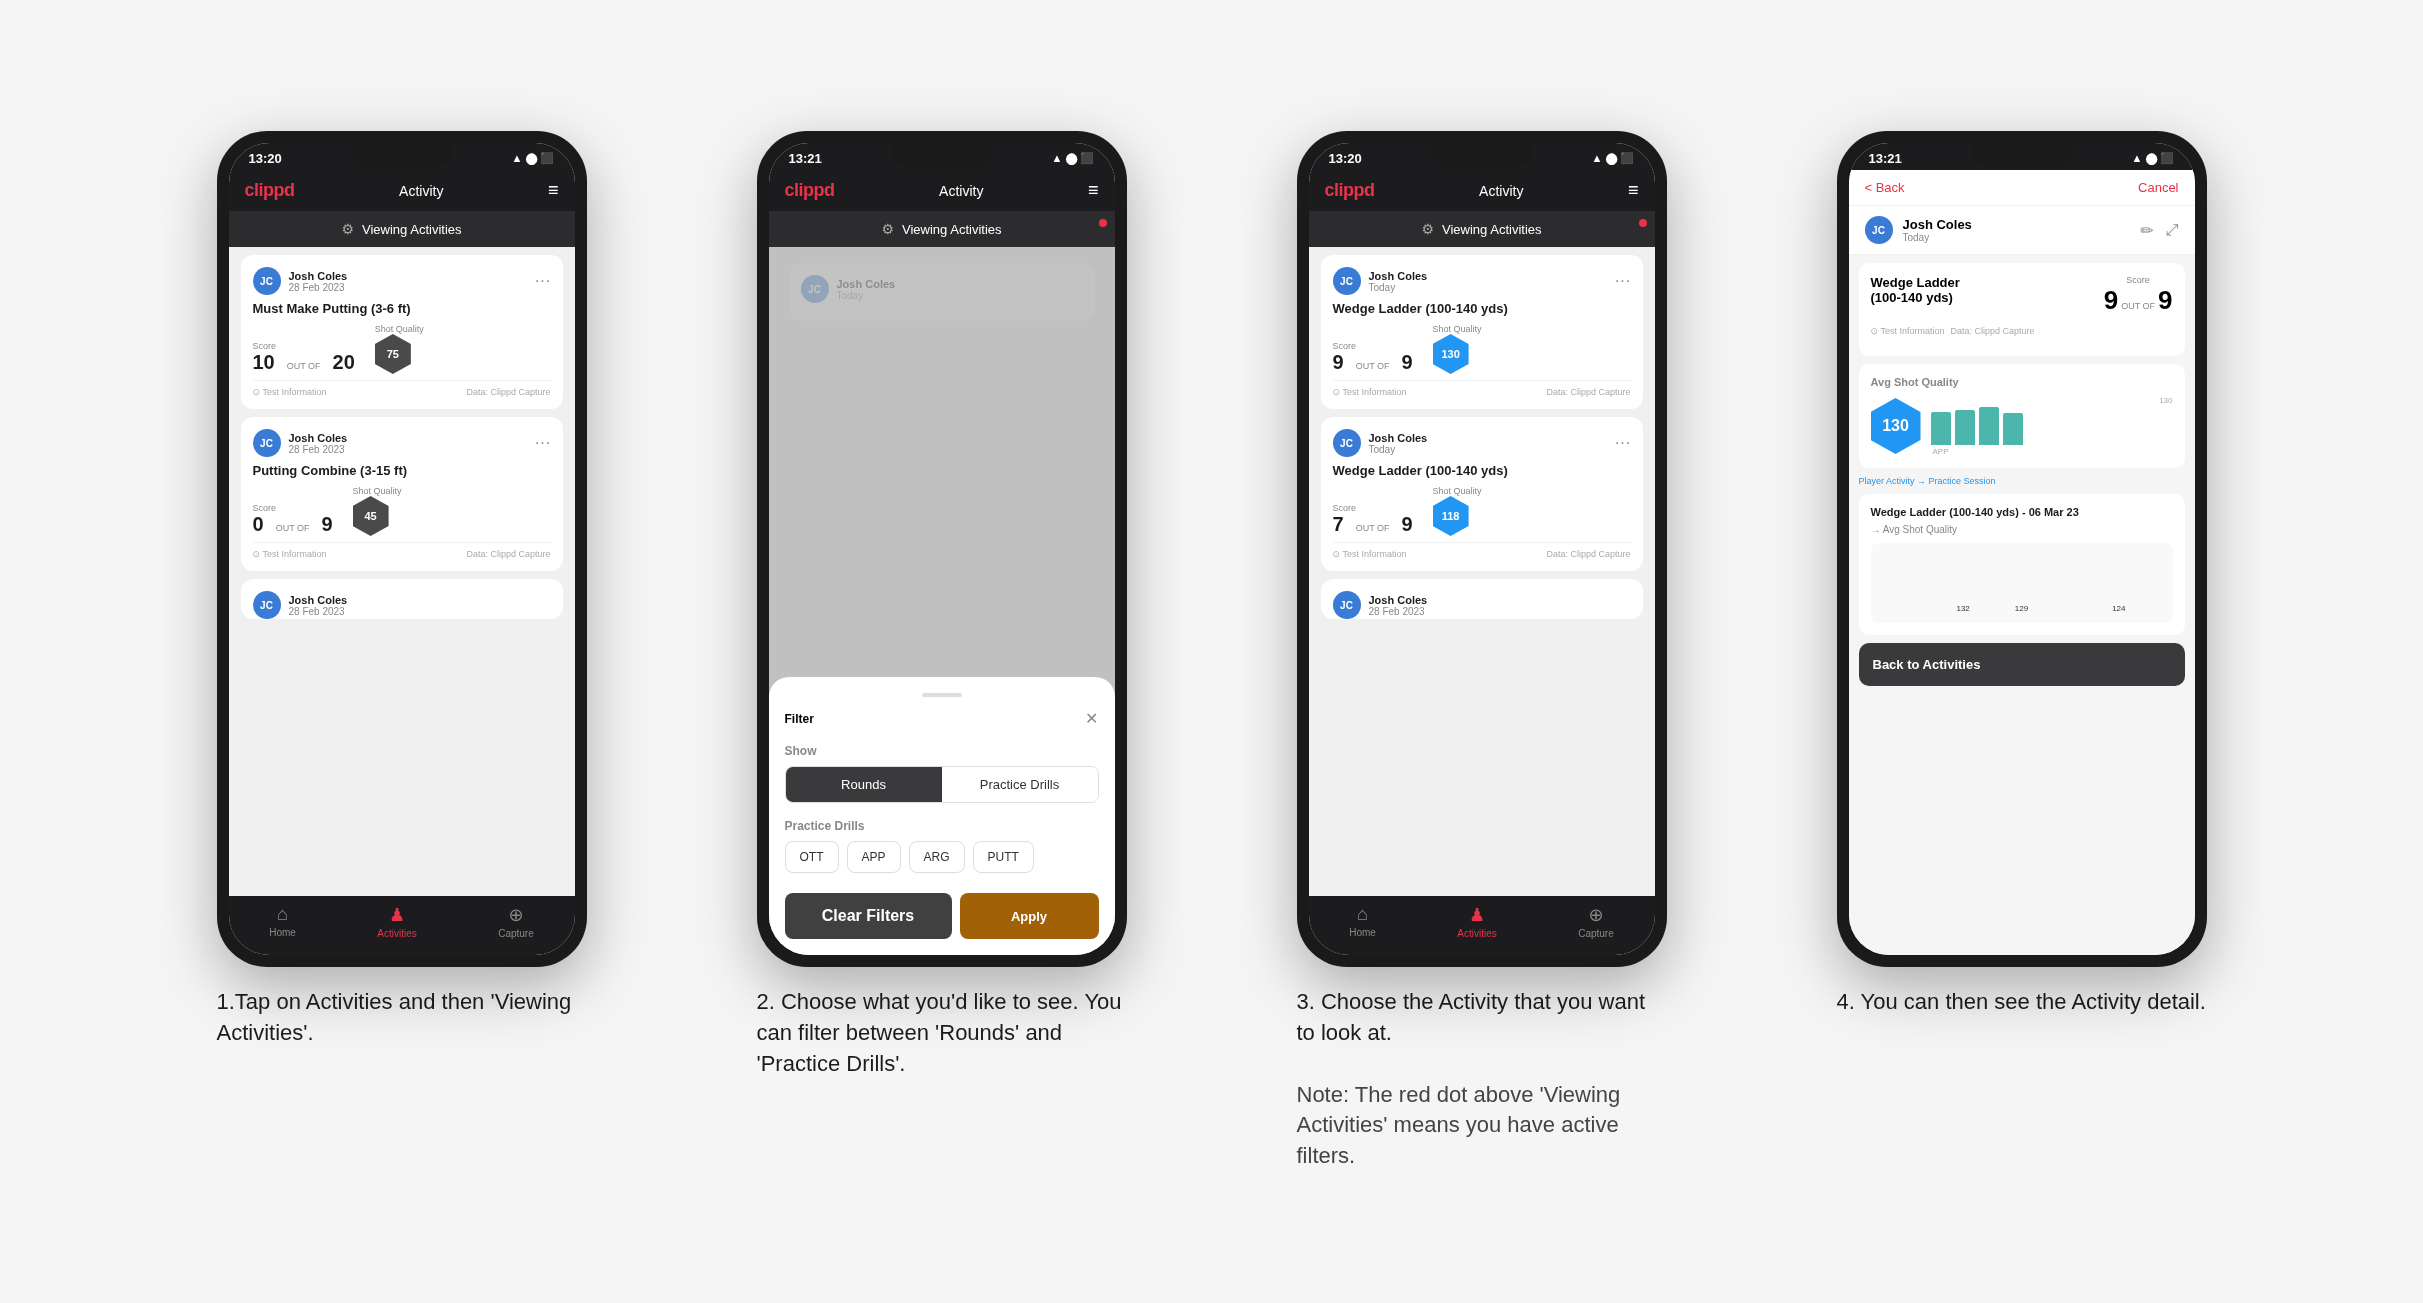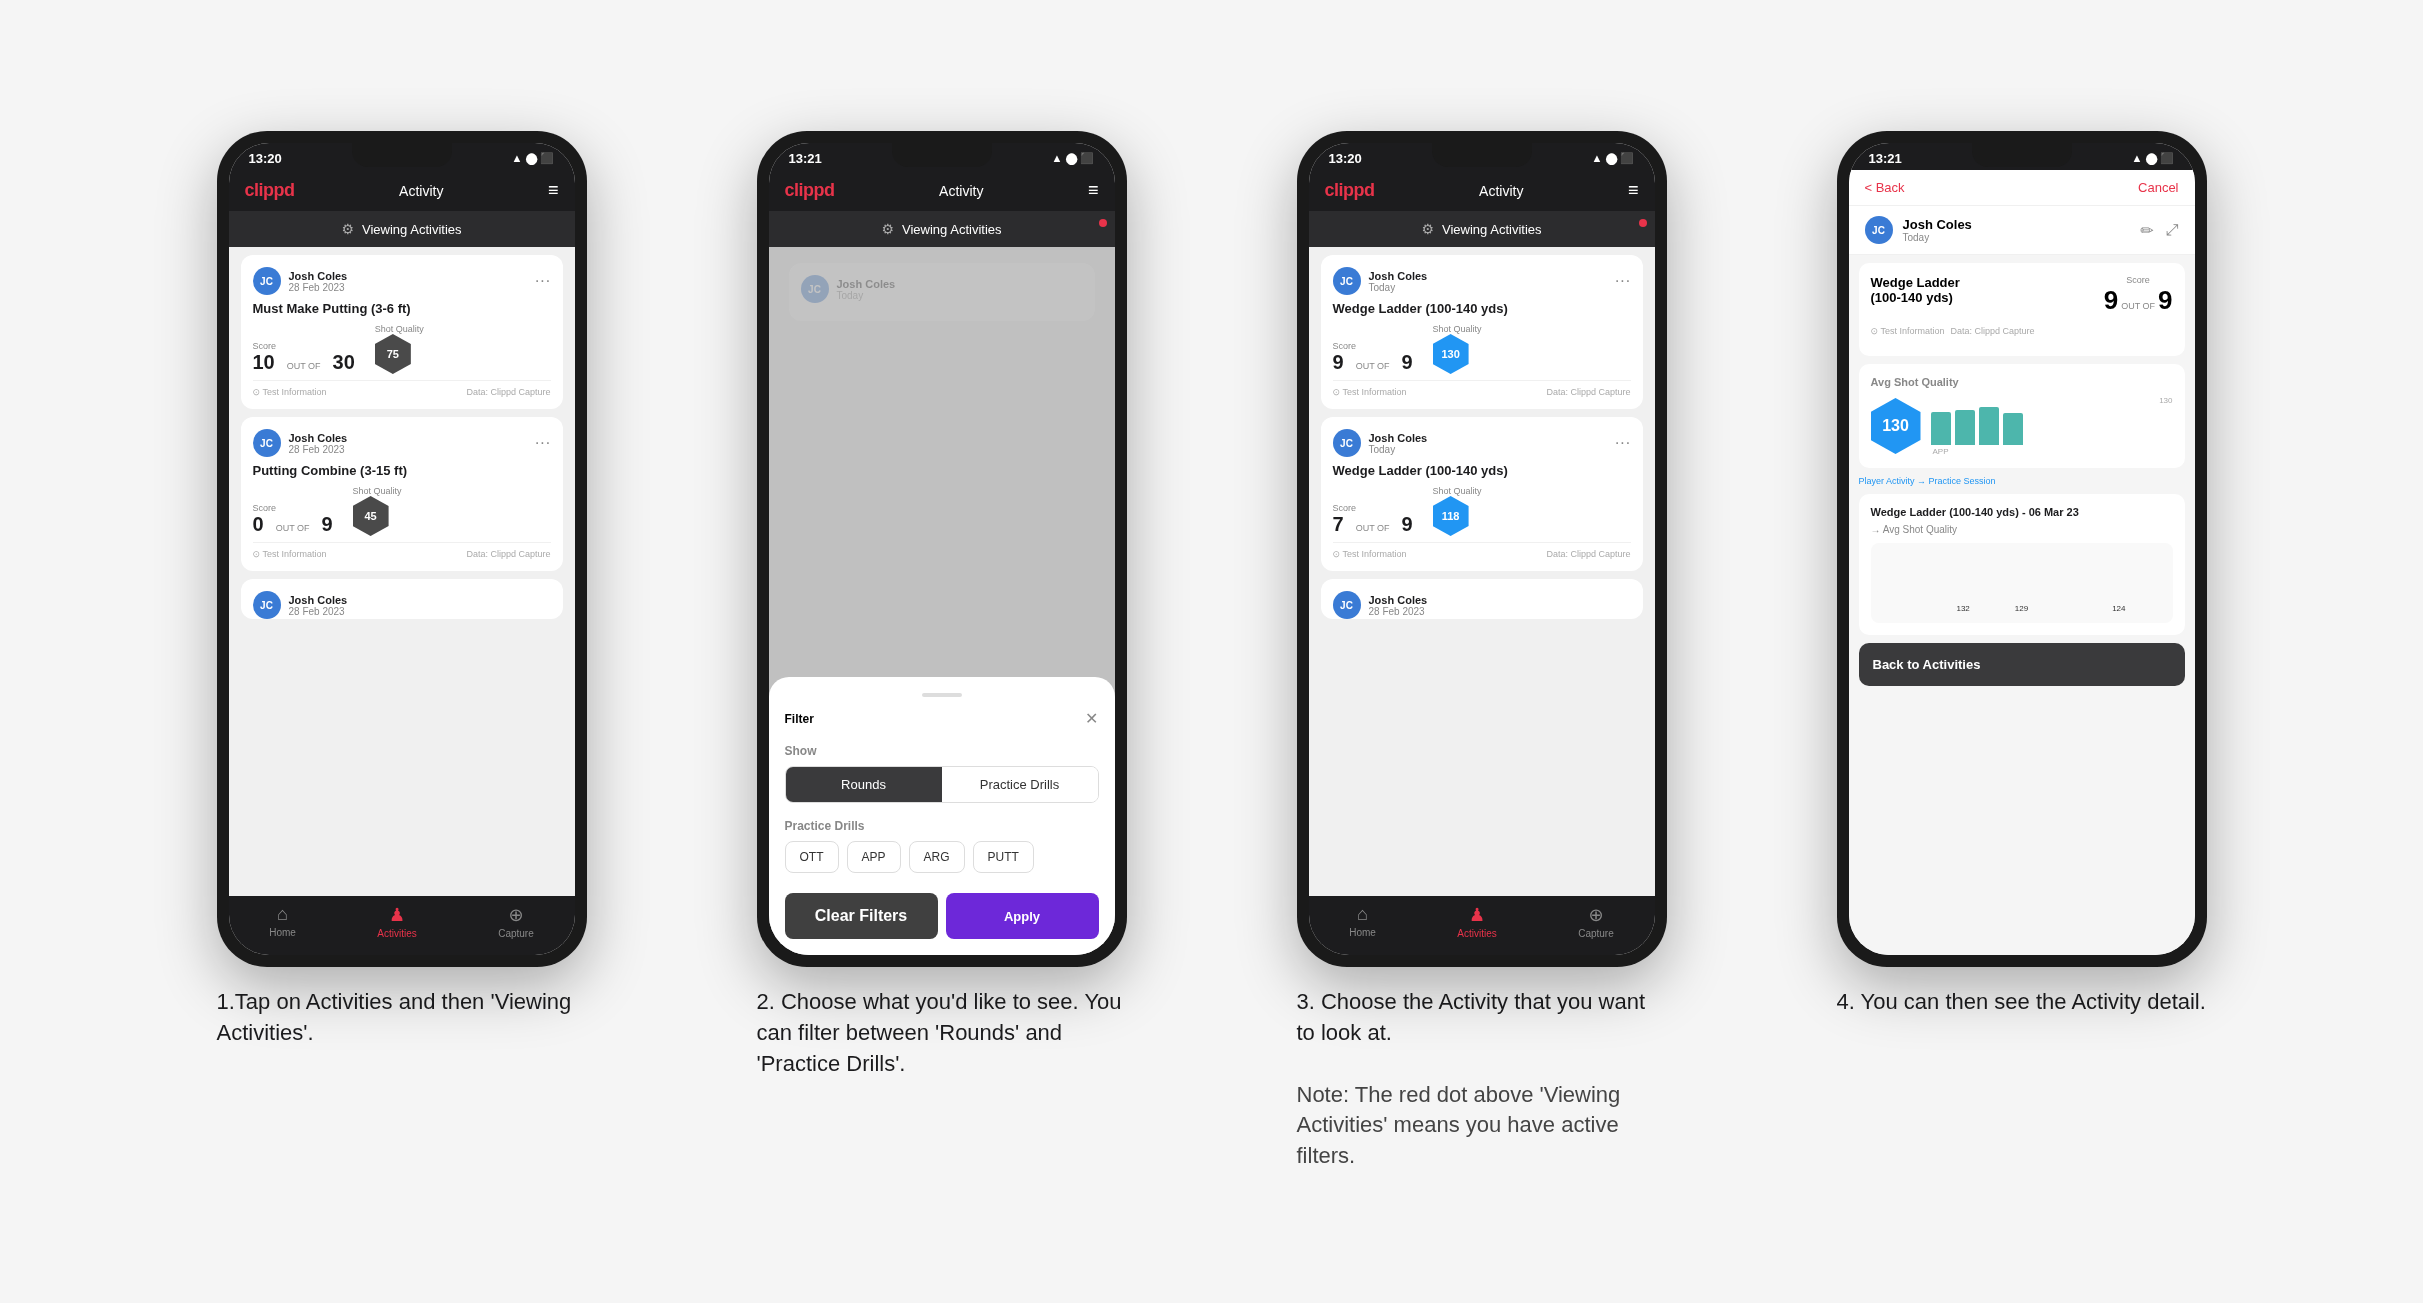--- a/index.html
+++ b/index.html
@@ -261,22 +261,21 @@
       padding: 14px;
       background: #404040;
       color: white;
       border: none;
       border-radius: 8px;
       font-size: 16px;
       font-weight: 600;
     }
     .apply-btn {
       flex: 1;
-      padding: 14px;
-      background: #6d28d9;
+      background: #a16207;
       color: white;
       border: none;
       border-radius: 8px;
       font-size: 13px;
       font-weight: 600;
     }
     
     .detail-screen {
       background: #f0f0f0;
     }
@@ -420,21 +419,21 @@
               </div>
               <span class="dots-menu">···</span>
             </div>
             <div class="activity-title">Must Make Putting (3-6 ft)</div>
             <div class="stats-row">
               <div class="stat-block">
                 <span class="stat-label">Score</span>
                 <div class="stat-row-inner">
                   <span class="stat-value">10</span>
                   <span class="stat-outof">OUT OF</span>
-                  <span class="stat-value">30</span>
+                  <span class="stat-value">20</span>
                 </div>
               </div>
               <div class="stat-block">
                 <span class="stat-label">Shot Quality</span>
                 <div class="shot-quality-hex">75</div>
               </div>
             </div>
             <div class="card-footer">
               <span>⊙ Test Information</span>
               <span>Data: Clippd Capture</span>

